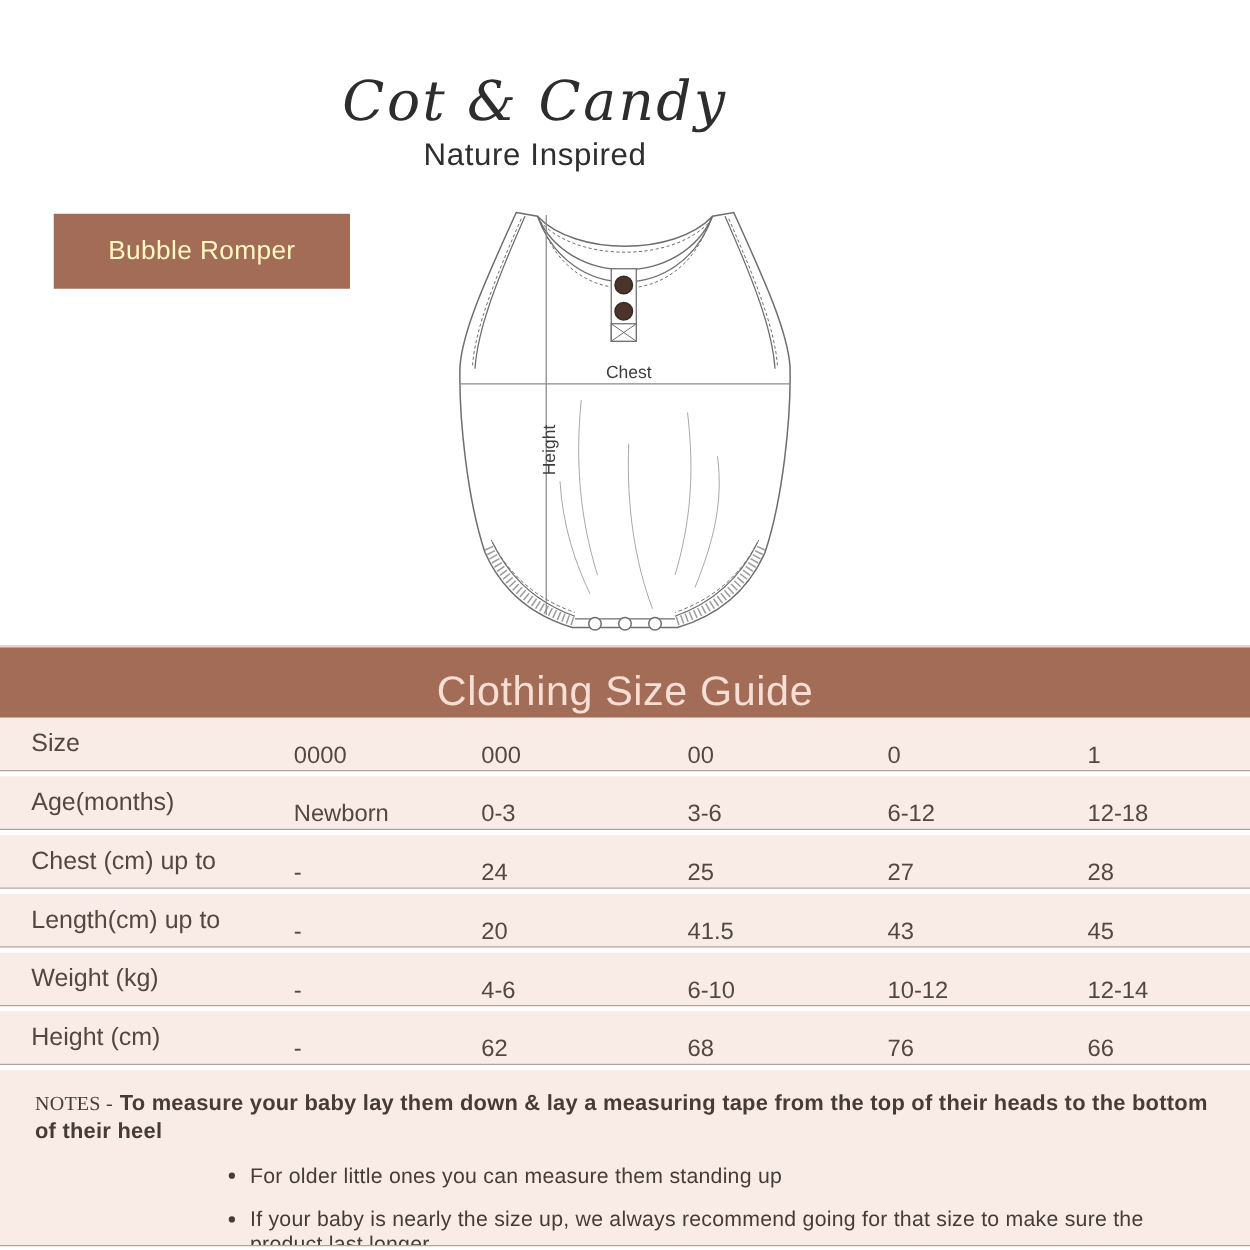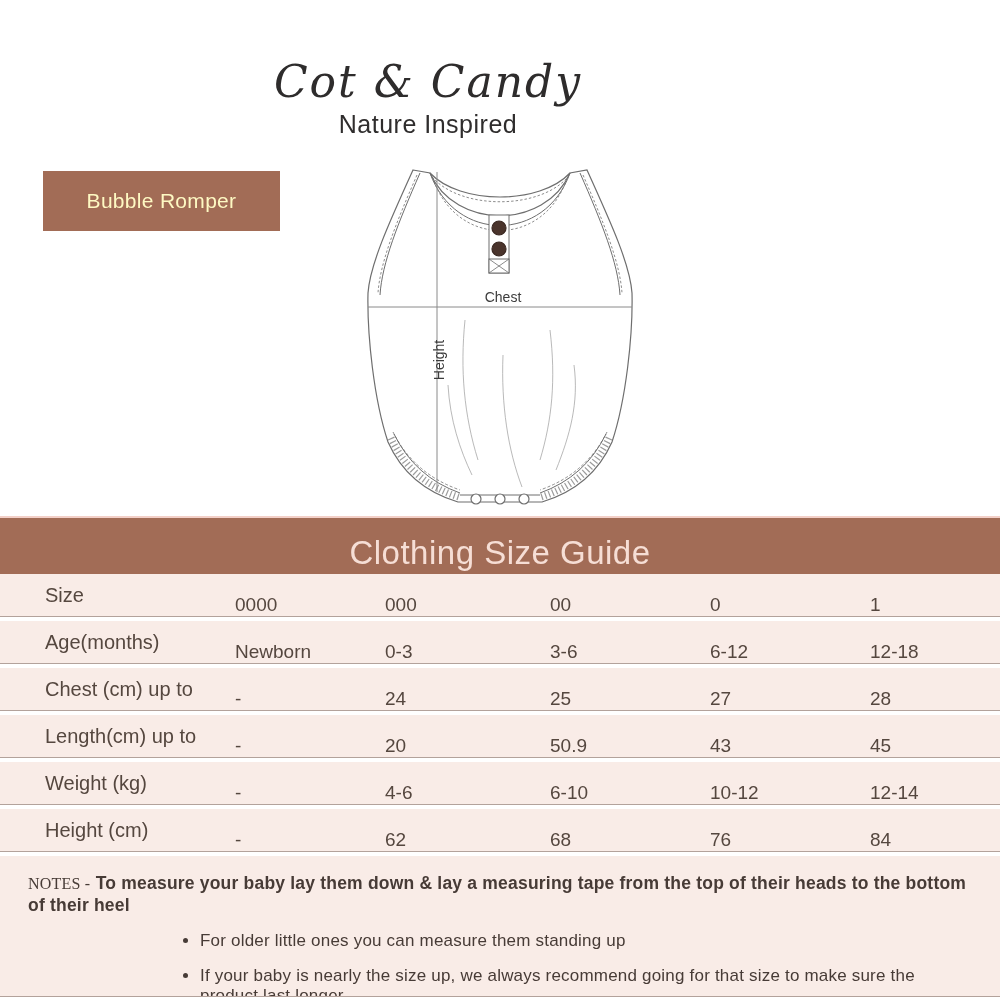--- a/index.html
+++ b/index.html
@@ -36,21 +36,21 @@
 
   
   .panel {
     position:absolute; top:574px; left:0; width:1000px; height:426px;
     background:var(--pink);
   }
   .trow {
     display:grid; grid-template-columns:235px 150px 165px 160px 160px 130px;
     height:42px; align-items:center; color:#55473f;
   }
-  .trow .rlabel { padding-left:25px; font-size:20px;margin-left:20px; }
+  .trow .rlabel { padding-left:25px; font-size:20px; }
   .trow .cell { text-align:left; font-size:19px;margin-top:20px; }
   .row-sep { height:5px; background:#ffffff; border-top:1px solid #b3a29b; }
 
   
   .notes { padding:16px 28px 0 28px; color:#473b36; }
   .notes-head { font-size:19px; letter-spacing:0.2px; }
   .notes-head .notes-label { font-weight:normal; font-size:16px;font-family:Liberation Serif, serif; }
   .notes-head strong { font-weight:bold; font-size:17.5px; }
   .notes ul { margin:0; padding-left:172px; }
   .notes li { margin-top:15px; font-size:17px; letter-spacing:0.2px; }
@@ -166,21 +166,21 @@
       <div class="cell">25</div>
       <div class="cell">27</div>
       <div class="cell">28</div>
     </div>
     <div class="row-sep"></div>
 
     <div class="trow">
       <div class="rlabel">Length(cm) up to</div>
       <div class="cell">-</div>
       <div class="cell">20</div>
-      <div class="cell">50.9</div>
+      <div class="cell">41.5</div>
       <div class="cell">43</div>
       <div class="cell">45</div>
     </div>
     <div class="row-sep"></div>
 
     <div class="trow">
       <div class="rlabel">Weight (kg)</div>
       <div class="cell">-</div>
       <div class="cell">4-6</div>
       <div class="cell">6-10</div>
@@ -188,21 +188,21 @@
       <div class="cell">12-14</div>
     </div>
     <div class="row-sep"></div>
 
     <div class="trow">
       <div class="rlabel">Height (cm)</div>
       <div class="cell">-</div>
       <div class="cell">62</div>
       <div class="cell">68</div>
       <div class="cell">76</div>
-      <div class="cell">84</div>
+      <div class="cell">66</div>
     </div>
     <div class="row-sep"></div>
 
     <div class="notes">
       <div class="notes-head">
         <span class="notes-label">NOTES -</span>
         <strong>To measure your baby lay them down &amp; lay a measuring tape from the top of their heads to the bottom of their heel</strong>
       </div>
       <ul>
         <li>For older little ones you can measure them standing up</li>

